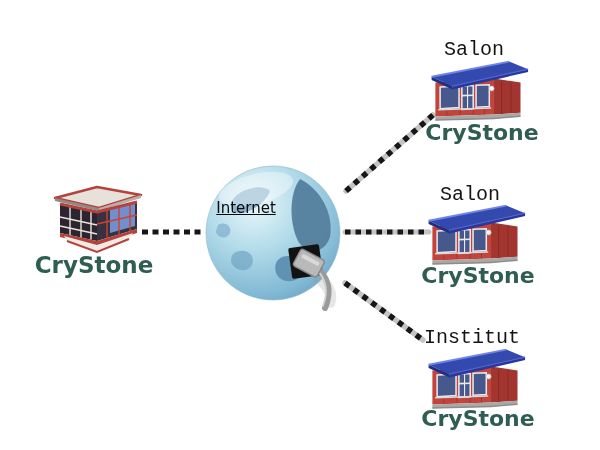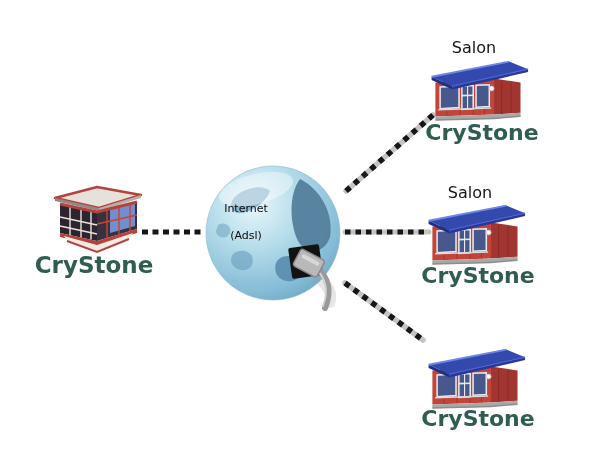--- a/index.html
+++ b/index.html
@@ -2,31 +2,31 @@
 <html><head>
 <meta charset="utf-8">
 <style>
   html,body{margin:0;padding:0;background:#fff;}
   .canvas{
     position:relative;width:600px;height:450px;background:#fff;overflow:hidden;
     font-family:"DejaVu Sans","Liberation Sans",sans-serif;
   }
   .abs{position:absolute;}
   .node-label{
-    color:#141414;font-size:16px;text-align:center;white-space:nowrap;
+    color:#141414;font-size:20px;text-align:center;white-space:nowrap;font-family:Liberation Mono, monospace;
   }
   .brand{
     color:#2F5D52;font-weight:bold;font-size:22px;text-align:center;
     letter-spacing:0px;white-space:nowrap;
   }
   .brand-office{
     color:#2F5D52;font-weight:bold;font-size:23px;line-height:28px;text-align:center;
   }
   .globe-text{
-    color:#0a0a0a;font-size:11px;line-height:27px;text-align:center;
+    color:#0a0a0a;font-size:15px;line-height:27px;text-align:center;text-decoration:underline;
   }
   svg{display:block;}
 </style>
 </head>
 <body>
 
 <div class="canvas">
 
 
   <svg class="abs" style="left:47px;top:179px;" width="100" height="76" viewBox="0 0 100 76" aria-hidden="true">
@@ -101,21 +101,20 @@
       <path d="M111,107 C122,117 125,129 119,145" fill="none" stroke="#D4D4D4" stroke-width="1.8" stroke-linecap="round"></path>
       <g transform="rotate(28 102 100)">
         <rect x="92" y="91" width="27" height="19" rx="3" fill="#B9B9B9" stroke="#878787" stroke-width="1.4"></rect>
         <rect x="96" y="95" width="19" height="4" rx="1.5" fill="#D8D8D8"></rect>
       </g>
     </g>
   </svg>
 
   <div class="abs globe-text" style="left:198px;top:195px;width:96px;">
     <div>Internet</div>
-    <div>(Adsl)</div>
   </div>
 
   <svg class="abs" style="left:338px;top:106px;" width="102" height="92" viewBox="0 0 102 92">
     <line x1="8" y1="85" x2="95" y2="9" stroke="#C4C4C4" stroke-width="5.5" stroke-linecap="round"></line>
     <line x1="8" y1="85" x2="95" y2="9" stroke="#161616" stroke-width="5.5" stroke-dasharray="5.5 5.5"></line>
   </svg>
 
   <svg class="abs" style="left:341px;top:227px;" width="92" height="10" viewBox="0 0 92 10">
     <line x1="4" y1="5" x2="88" y2="5" stroke="#C4C4C4" stroke-width="5" stroke-linecap="round"></line>
     <line x1="4" y1="5" x2="88" y2="5" stroke="#161616" stroke-width="5" stroke-dasharray="5.5 5"></line>
@@ -131,20 +130,21 @@
     <use href="#shopShape"></use>
   </svg>
   <div class="abs brand" style="left:412px;top:120px;width:140px;">CryStone</div>
 
   <div class="abs node-label" style="left:404px;top:183px;width:132px;">Salon</div>
   <svg class="abs" style="left:418px;top:198px;" width="112" height="70" viewBox="0 0 112 74" aria-hidden="true">
     <use href="#shopShape"></use>
   </svg>
   <div class="abs brand" style="left:408px;top:263px;width:140px;">CryStone</div>
 
+  <div class="abs node-label" style="left:406px;top:326px;width:132px;">Institut</div>
   <svg class="abs" style="left:418px;top:342px;" width="112" height="70" viewBox="0 0 112 74" aria-hidden="true">
     <use href="#shopShape"></use>
   </svg>
   <div class="abs brand" style="left:408px;top:406px;width:140px;">CryStone</div>
 
   <svg width="0" height="0" style="position:absolute">
     <defs>
       <g id="shopShape">
 
         <polygon points="74,26 102,30 102,62 74,64" fill="#A2352F"></polygon>

